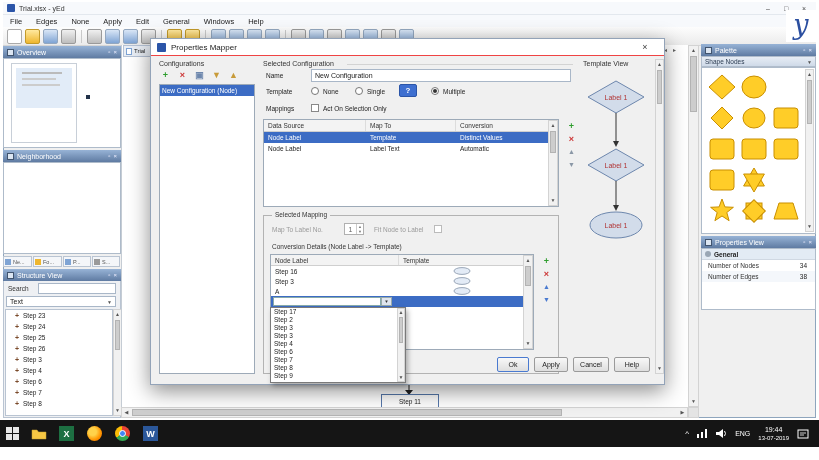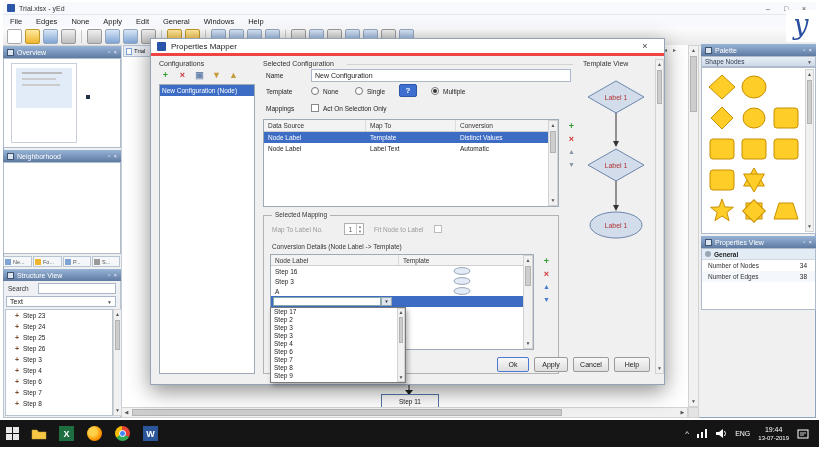--- a/index.html
+++ b/index.html
@@ -30,21 +30,21 @@
   .pane{background:#fff;border:1px solid #aebbca}
   .field{background:#fff;border:1px solid #a9b7c8;font-size:7px;display:flex;align-items:center;padding:0 3px}
   .trow{height:11px;display:flex;align-items:center;gap:3px;padding-left:8px;font-size:6.5px}
   .texp{color:#7a4a2a;font-weight:bold;font-size:7px;width:6px;text-align:center}
   .vsb,.hsb{background:#f1f1f1;border:1px solid #d3d3d3}
   .ar{color:#555;font-size:5px;text-align:center;line-height:9px;height:9px;width:100%}
   .arh{color:#555;font-size:5px;text-align:center;width:9px;line-height:11px}
   .thumb{background:#cdcdcd;border:1px solid #b3b3b3}
   .sel{background:#3c6cc4;color:#fff}
   .dialog{left:150px;top:38px;width:515px;height:347px;background:#f0f0f0;border:1px solid #93a3b8;box-shadow:0 6px 20px rgba(0,0,0,.45)}
-  .dlg-title{position:absolute;left:0;top:0;width:100%;height:17px;background:#fff;border-bottom:3px solid #ef4444;display:flex;align-items:center;padding:0 6px;gap:5px;font-size:8px}
+  .dlg-title{position:absolute;left:0;top:0;width:100%;height:17px;background:#fff;border-bottom:1px solid #ef4444;display:flex;align-items:center;padding:0 6px;gap:5px;font-size:8px}
   .mi{width:13px;height:13px;display:flex;align-items:center;justify-content:center;font-size:9px;font-weight:bold}
   .radio{width:8px;height:8px;border:1px solid #777;border-radius:50%;background:#fff;display:inline-block}
   .radio.on::after{content:"";display:block;width:4px;height:4px;background:#333;border-radius:50%;margin:1px}
   .cb{width:8px;height:8px;border:1px solid #888;background:#fff;display:inline-block}
   .thead{background:#f3f3f3;border-bottom:1px solid #cfcfcf;display:flex;font-size:6.5px;color:#333}
   .tcell{padding:0 4px;border-right:1px solid #dcdcdc;display:flex;align-items:center;height:100%}
   .drow{display:flex;font-size:6.5px;height:11px;align-items:center}
   .btn{background:linear-gradient(#f8f8f8,#dedede);border:1px solid #9a9a9a;border-radius:2px;font-size:7px;display:flex;align-items:center;justify-content:center;color:#222}
   .gbox{border:1px solid #b3b3b3}
   .glegend{position:absolute;left:8px;top:-5px;background:#f0f0f0;padding:0 3px;font-size:6.5px;color:#333}

